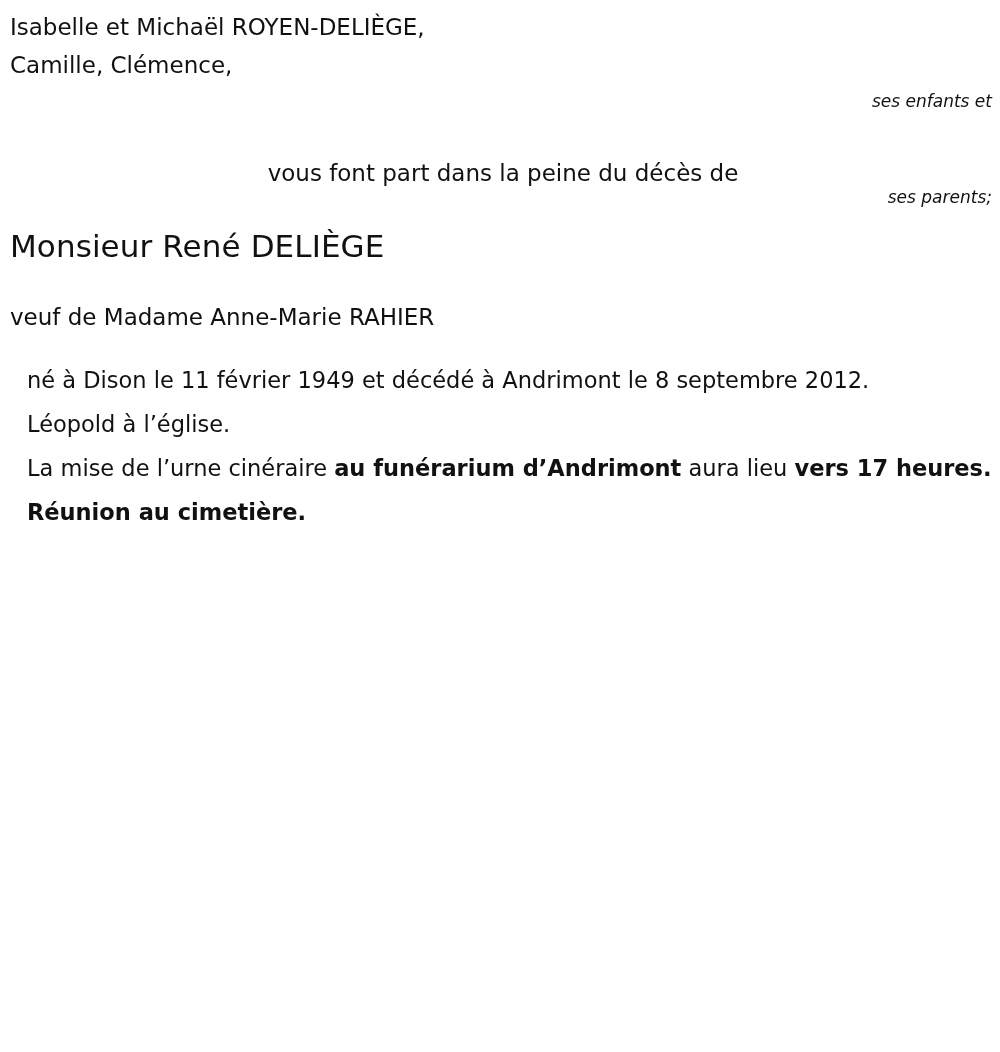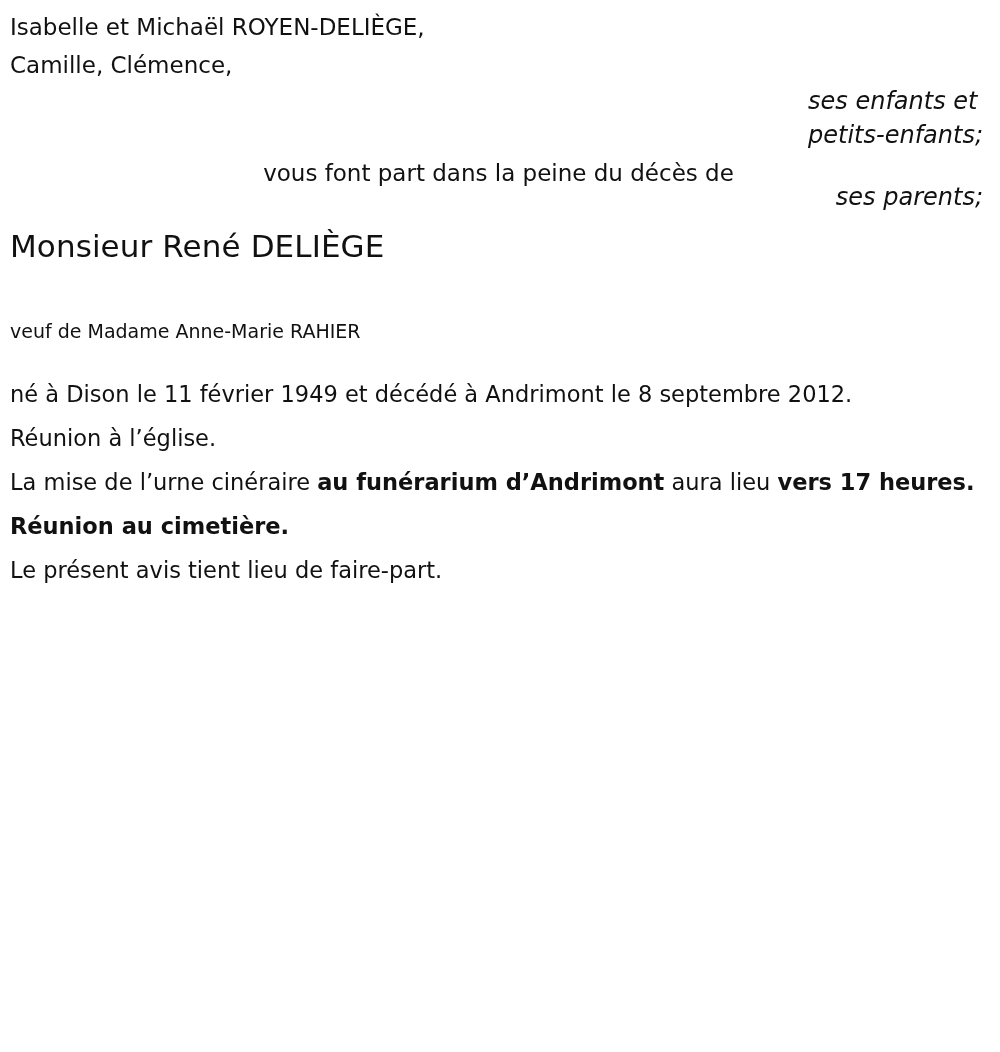--- a/index.html
+++ b/index.html
@@ -13,42 +13,43 @@
     height: 1052px;
     font-family: "DejaVu Sans", "Liberation Sans", sans-serif;
     color: #111111;
     overflow: hidden;
   }
   .notice {
     position: relative;
     width: 1000px;
     height: 1052px;
     box-sizing: border-box;
-    padding: 8px 13px 0 10px;
+    padding: 8px 4px 0 10px;
   }
 
   
   .survivors {
     position: relative;
   }
   .name-line {
     font-size: 23px;
     line-height: 38px;
     white-space: nowrap;
   }
   .group-gap {
     height: 28px;
   }
 
   
   .relation {
     position: absolute;
     right: 4px;
+    text-align: right;
     font-style: italic;
-    font-size: 24px;
+    font-size: 17px;
     line-height: 34px;
     white-space: nowrap;
   }
   .relation-children { top: 76px; }
   .relation-parents  { top: 172px; }
 
   
   .announce {
     font-size: 23px;
     line-height: 38px;
@@ -60,71 +61,70 @@
   .deceased-name {
     font-size: 31px;
     font-weight: normal;
     line-height: 44px;
     letter-spacing: 0.1px;
     margin-top: 32px;
   }
 
   
   .spouse {
-    font-size: 19px;
+    font-size: 23px;
     line-height: 38px;
-    margin-top: 44px;
+    margin-top: 30px;
   }
 
   
   .para {
     font-size: 22.5px;
     line-height: 40px;
     margin-top: 24px;
     max-width: 992px;
+    margin-left: 17px;
   }
   .para.tight { margin-top: 4px; }
   .para b { font-weight: bold; }
 </style>
 </head>
 <body>
 
 <div class="notice">
 
   <div class="survivors">
 
     <div class="name-line">Isabelle et Michaël ROYEN-DELIÈGE,</div>
     <div class="name-line">Camille, Clémence,</div>
 
     <div class="group-gap"></div>
 
 
 
     <div class="relation relation-children">
       <div>ses enfants et</div>
-      <div>petits-enfants;</div>
     </div>
 
     <div class="relation relation-parents">
       <div>ses parents;</div>
     </div>
 
   </div>
 
   <div class="announce">vous font part dans la peine du décès de</div>
 
   <div class="deceased-name">Monsieur René DELIÈGE</div>
 
   <div class="spouse">veuf de Madame Anne-Marie RAHIER</div>
 
   <div class="para">né à Dison le 11 février 1949 et décédé à Andrimont le 8 septembre 2012.</div>
 
 
 
-  <div class="para tight">Réunion à l’église.</div>
+  <div class="para tight">Léopold à l’église.</div>
 
   <div class="para tight"><span>La mise de l’urne cinéraire </span><b>au funérarium d’Andrimont</b><span> aura lieu </span><b>vers 17 heures.</b></div>
 
   <div class="para tight"><b>Réunion au cimetière.</b></div>
 
-  <div class="para tight">Le présent avis tient lieu de faire-part.</div>
 
 </div>
 
 </body></html>

